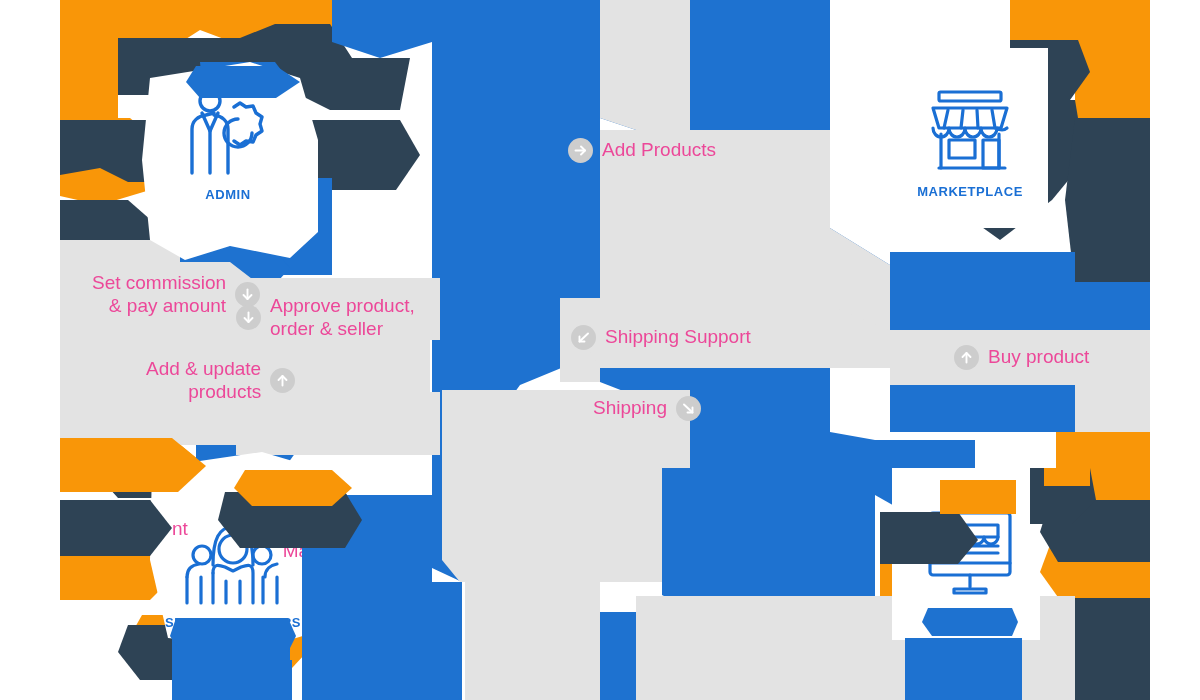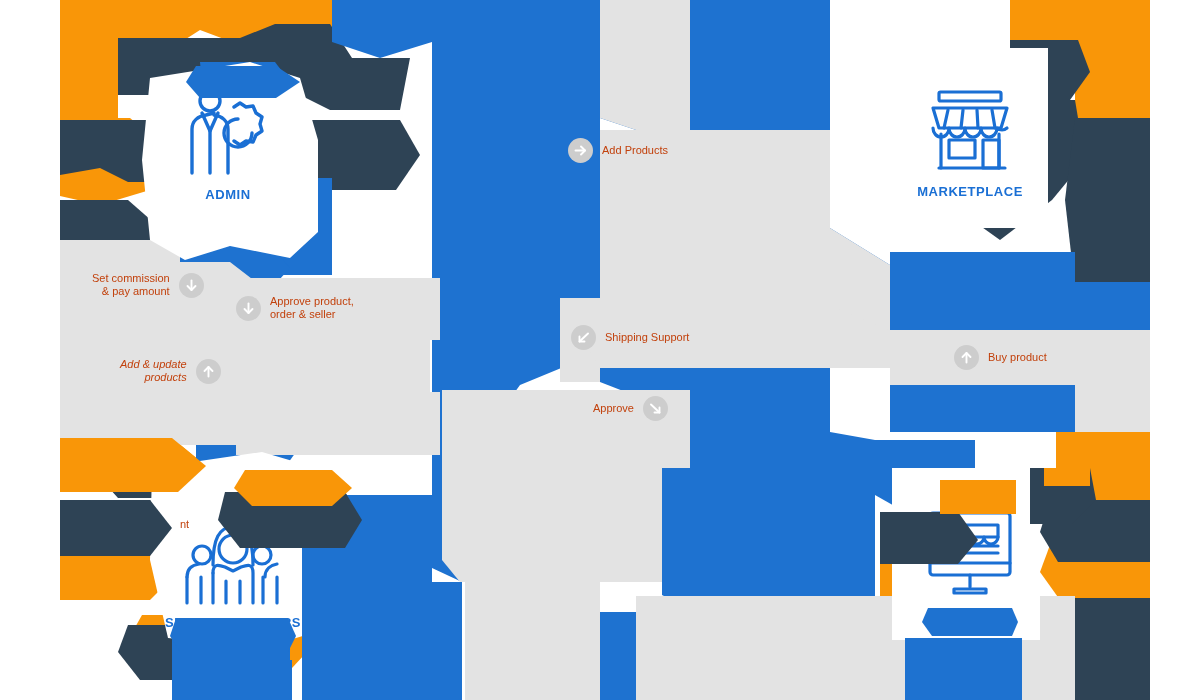--- a/index.html
+++ b/index.html
@@ -17,21 +17,21 @@
   .entity{position:absolute;width:190px;text-align:center;}
   .entity .ico{display:block;margin:0 auto;}
   .entity .lbl{display:block;margin-top:6px;font-size:13px;font-weight:bold;
     letter-spacing:.55px;color:#1a6fd4;}
 
   
   .flow{position:absolute;display:flex;align-items:center;gap:9px;z-index:30;}
   .flow.rtl{flex-direction:row-reverse;}
   .flow .circ{width:25px;height:25px;border-radius:50%;background:#cdcdcd;
     flex:0 0 25px;display:flex;align-items:center;justify-content:center;}
-  .flow .txt{font-size:11px;color:#c2410c;line-height:1.2;white-space:pre-line;}
+  .flow .txt{font-size:19px;color:#ec4899;line-height:1.2;white-space:pre-line;}
 
   
   .glitch{position:absolute;}
 </style>
 </head>
 <body>
 
 <div id="stage">
 
   <div class="canvas-bg"></div>
@@ -230,45 +230,45 @@
   <div class="flow" style="left:954px;top:345px;">
     <span class="circ">
       <svg width="13" height="13" viewBox="0 0 13 13" fill="none" stroke="#fff" stroke-width="1.9" stroke-linecap="round" stroke-linejoin="round">
           <path d="M6.5,11.5 V2"></path>
           <path d="M2.5,6 L6.5,2 L10.5,6"></path>
         </svg>
     </span>
     <span class="txt">Buy product</span>
   </div>
 
-  <div class="flow rtl" style="left:120px;top:358px;font-style:italic;">
+  <div class="flow rtl" style="left:146px;top:358px;">
     <span class="circ">
       <svg width="13" height="13" viewBox="0 0 13 13" fill="none" stroke="#fff" stroke-width="1.9" stroke-linecap="round" stroke-linejoin="round">
           <path d="M6.5,11.5 V2"></path>
           <path d="M2.5,6 L6.5,2 L10.5,6"></path>
         </svg>
     </span>
     <span class="txt" style="text-align:right;">Add &amp; update
 products</span>
   </div>
 
   <div class="flow rtl" style="left:593px;top:396px;">
     <span class="circ">
       <svg width="13" height="13" viewBox="0 0 13 13" fill="none" stroke="#fff" stroke-width="1.9" stroke-linecap="round" stroke-linejoin="round">
           <path d="M2,2.5 L10.5,10.5"></path>
           <path d="M10.5,5.5 L10.5,10.5 L5.5,10.5"></path>
         </svg>
     </span>
-    <span class="txt" style="text-align:right;">Approve</span>
-  </div>
-
-
-
-
-  <div class="flow" style="left:180px;top:518px;z-index:20;">
+    <span class="txt" style="text-align:right;">Shipping</span>
+  </div>
+
+
+
+
+  <div class="flow" style="left:172px;top:518px;z-index:20;">
     <span class="txt">nt</span>
   </div>
   <div class="flow" style="left:280px;top:515px;z-index:20;">
     <span class="txt" style="text-align:center;line-height:1.25;">Selle
 Man</span>
   </div>
 
   <svg class="layer" viewBox="0 0 1200 700" width="1200" height="700" preserveAspectRatio="none" style="z-index:40;">
     <g fill="#1E72D0">
       <path d="M196,66 L276,66 L300,82 L276,98 L200,98 L186,82 Z"></path>

